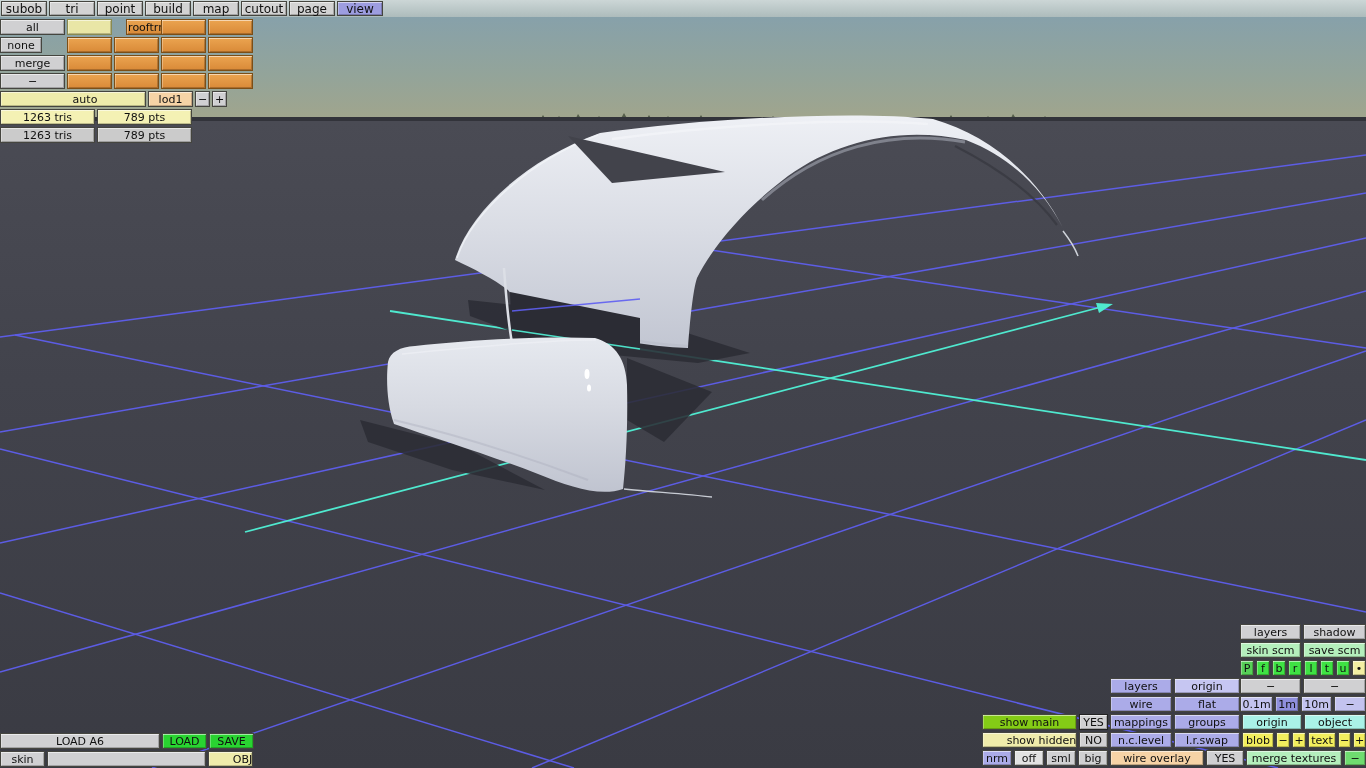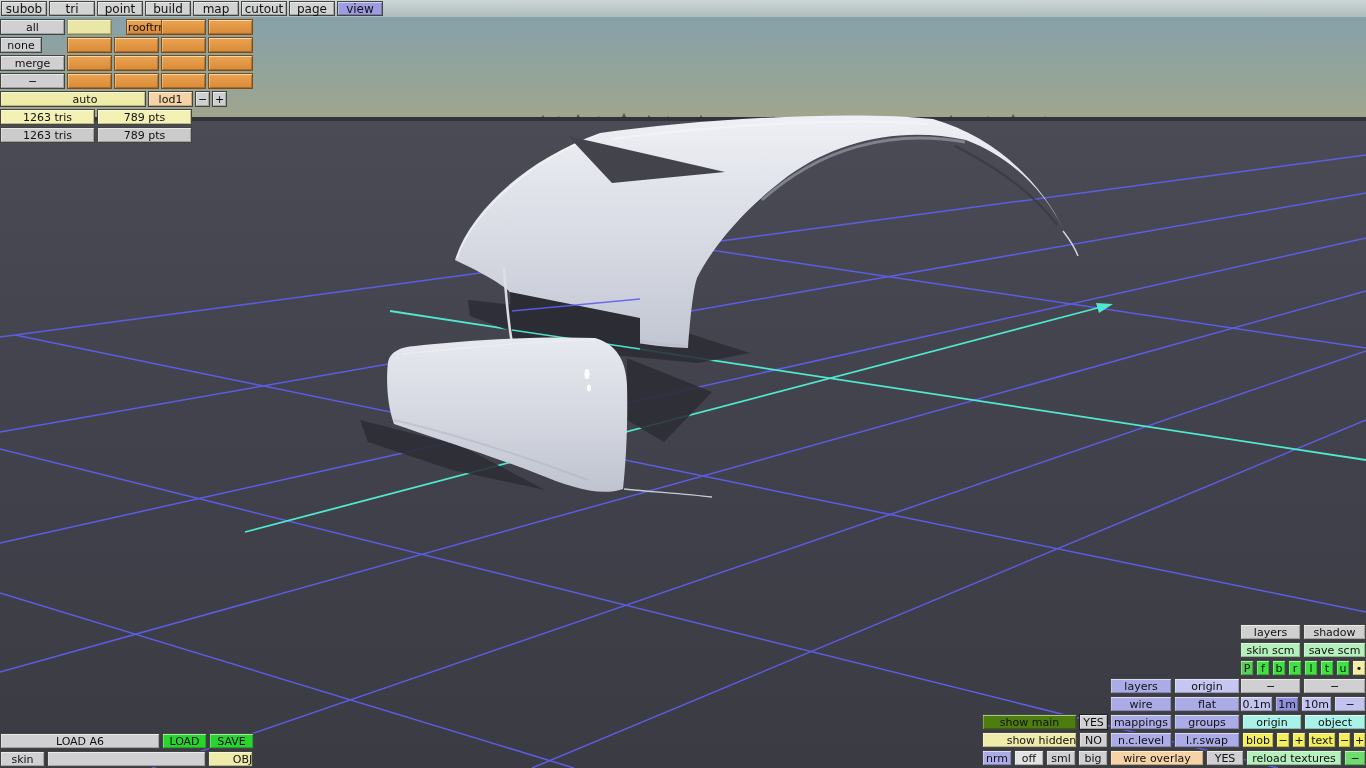--- a/index.html
+++ b/index.html
@@ -20,21 +20,21 @@
   .dgreen {background:#57cf57;}
   .mgreen {background:#6fdc6f;}
   .pyellow{background:#efecab;padding-left:24px;}
   .yellow {background:#f2ee5e;}
   .byellow{background:#f2efa2;}
   .lav    {background:#ababe8;}
   .lav2   {background:#c6c6f2;}
   .lavsel {background:#8f8fdd;}
   .lavlt  {background:#c3c3ef;}
   .cyanb  {background:#aaf2e7;}
-  .peach  {background:#4d7c0f;}
+  .peach  {background:#84cc16;}
   .peach2 {background:#f6d3a6;}
   .darkb  {border-color:#222;}
   .topbar{position:absolute;left:0;top:0;width:1366px;height:17px;
           background:linear-gradient(#ccd6d6,#adbcbc);}
   .tab{top:1px;height:15px;width:46px;background:#d3d3d3;font-size:12px;}
   .tab.active{background:#9d9de0;}
   .ocell{background:linear-gradient(#eba450,#d98a38);border:1px solid #7c4e16;}
   .ocell.sel{background:#e9e6a6;border:1px solid #8a8a50;}
   .statY{background:#f4f1b4;}
   .statG{background:#cbcbcb;}
@@ -268,21 +268,21 @@
     <div class="btn yellow" style="left:1308px;top:732px;width:28px">text</div>
     <div class="btn yellow" style="left:1338px;top:732px;width:13px">−</div>
     <div class="btn yellow" style="left:1353px;top:732px;width:13px">+</div>
 
     <div class="btn lav" style="left:982px;top:750px;width:30px">nrm</div>
     <div class="btn lgray" style="left:1014px;top:750px;width:30px">off</div>
     <div class="btn gray" style="left:1046px;top:750px;width:30px">sml</div>
     <div class="btn gray" style="left:1078px;top:750px;width:30px">big</div>
     <div class="btn peach2" style="left:1110px;top:750px;width:94px">wire overlay</div>
     <div class="btn gray" style="left:1206px;top:750px;width:38px">YES</div>
-    <div class="btn pgreen" style="left:1246px;top:750px;width:96px">reload textures</div>
+    <div class="btn pgreen" style="left:1246px;top:750px;width:96px">merge textures</div>
     <div class="btn mgreen" style="left:1344px;top:750px;width:22px">−</div>
 
     <div class="btn lav" style="left:1110px;top:678px;width:62px">layers</div>
     <div class="btn lav2" style="left:1174px;top:678px;width:66px">origin</div>
     <div class="btn lav" style="left:1110px;top:696px;width:62px">wire</div>
     <div class="btn lav" style="left:1174px;top:696px;width:66px">flat</div>
   </div>
 
 </div>
 

